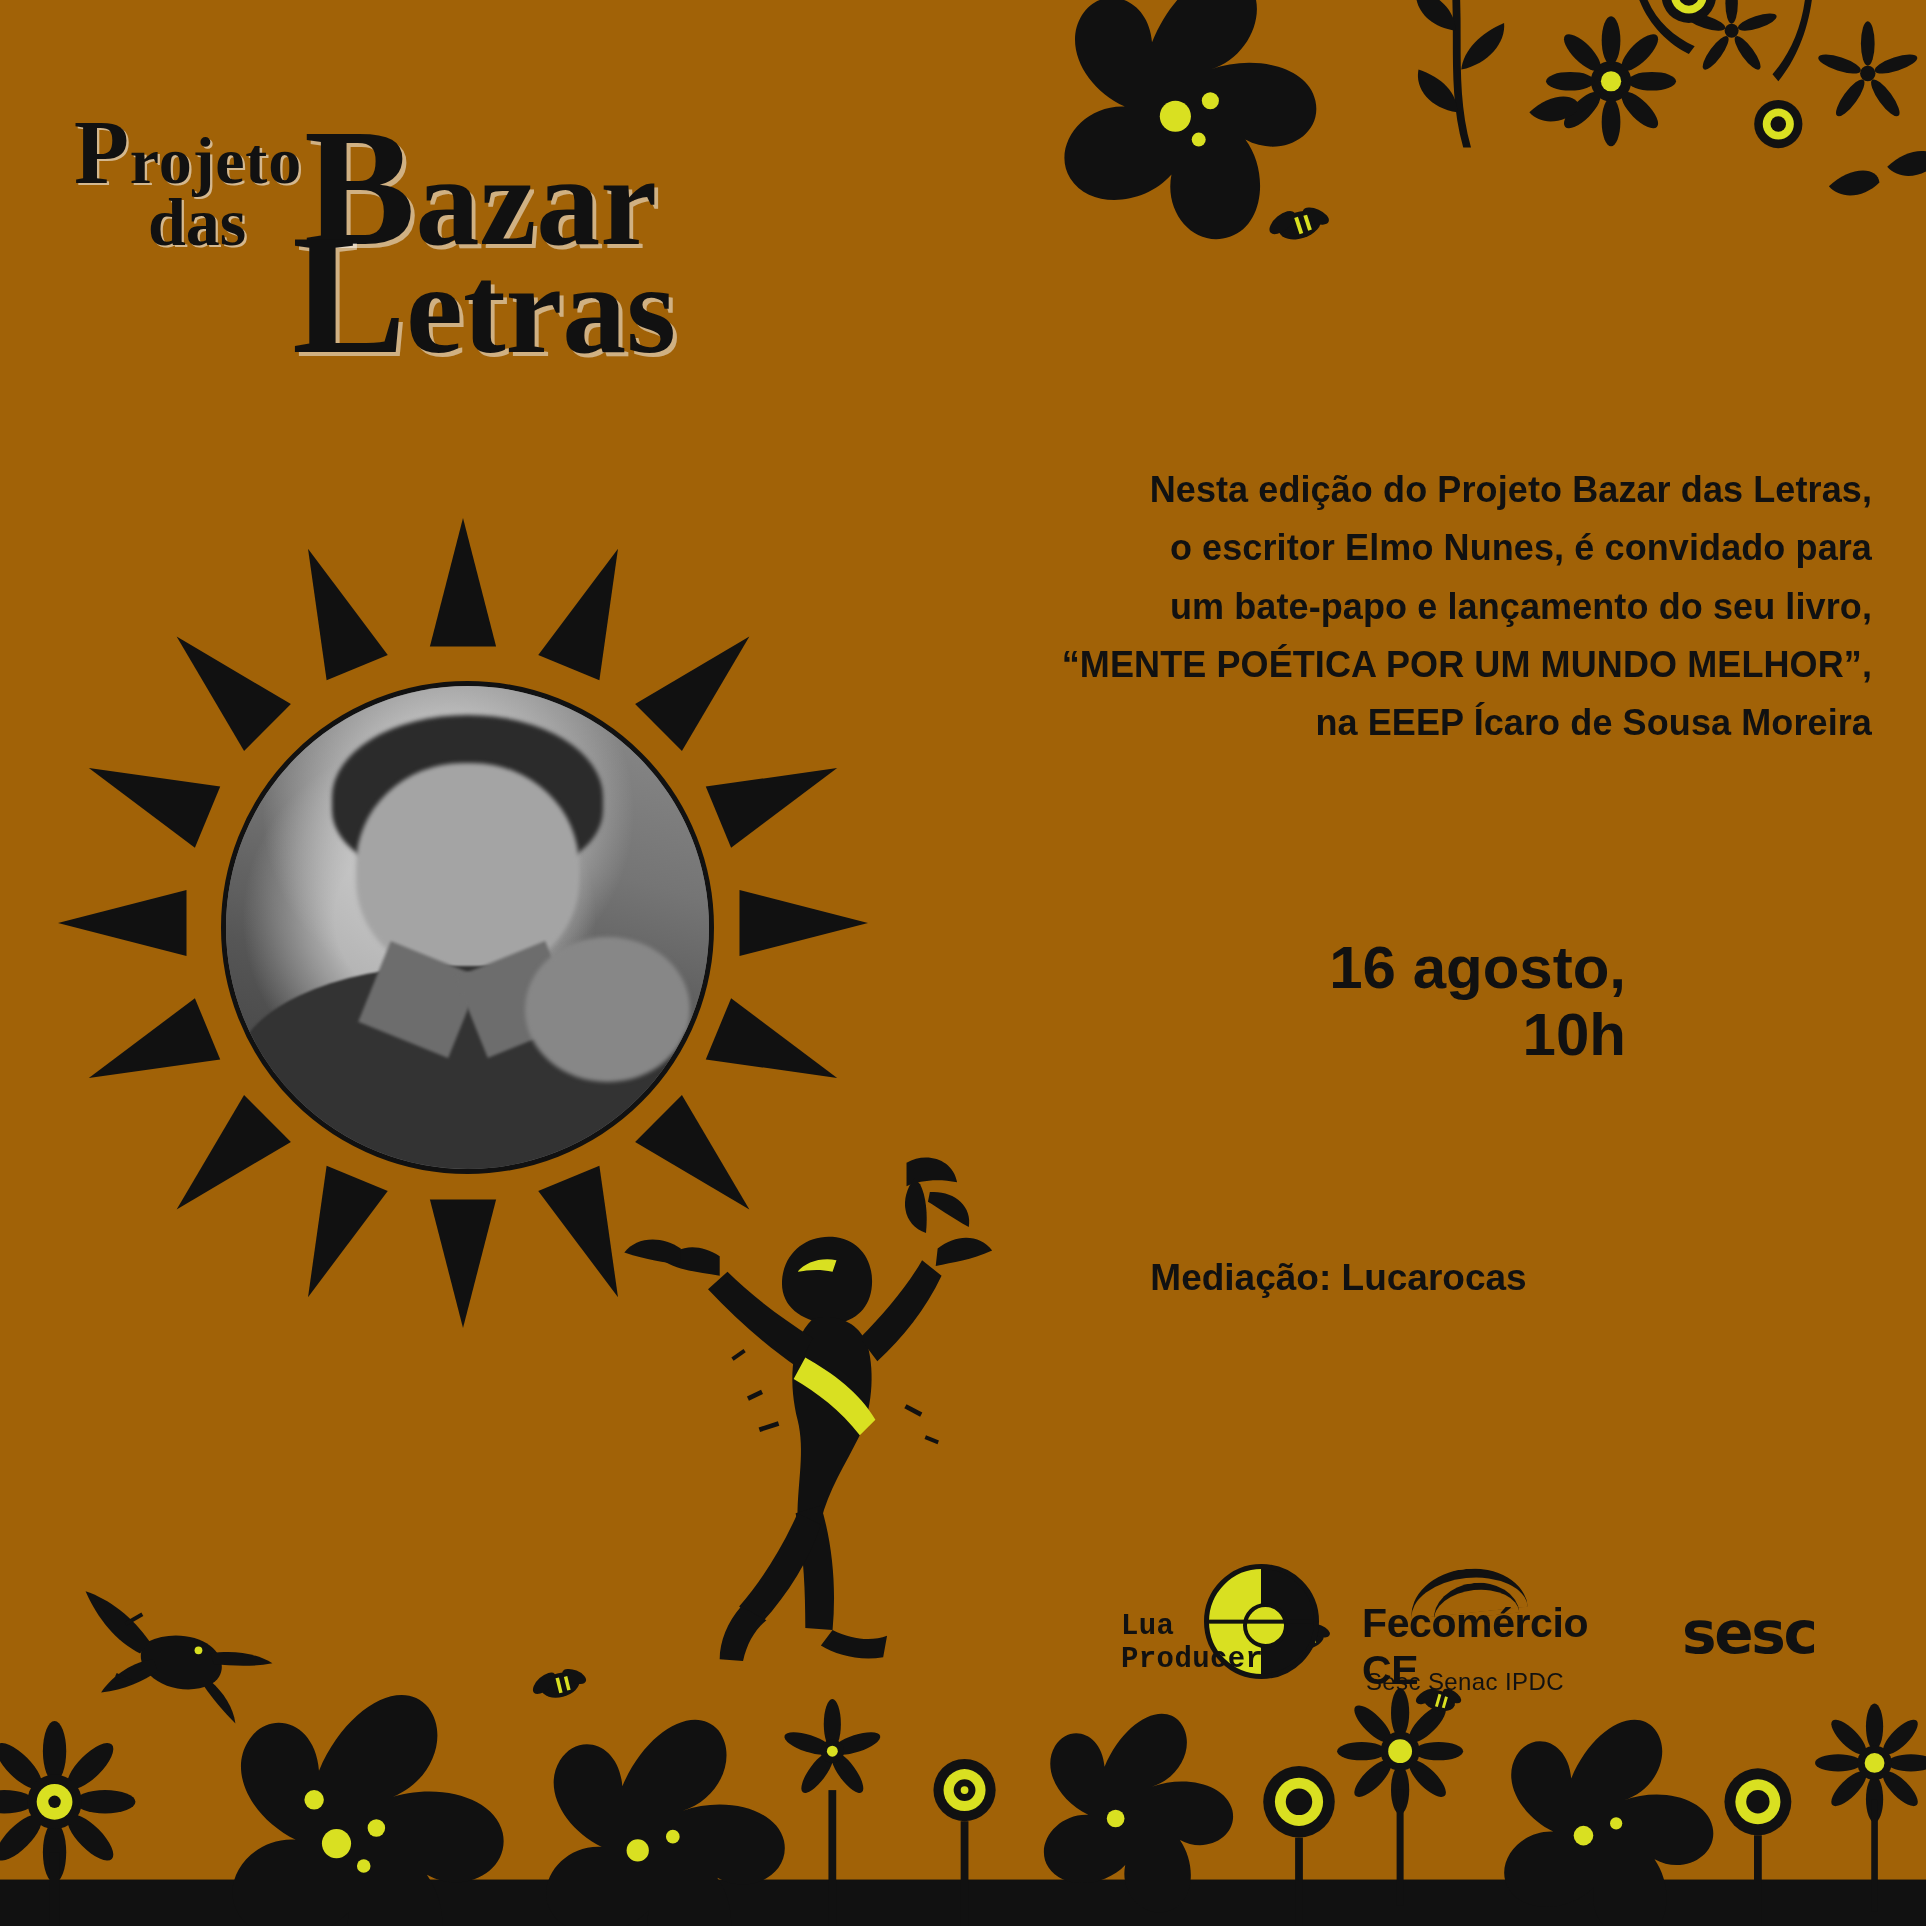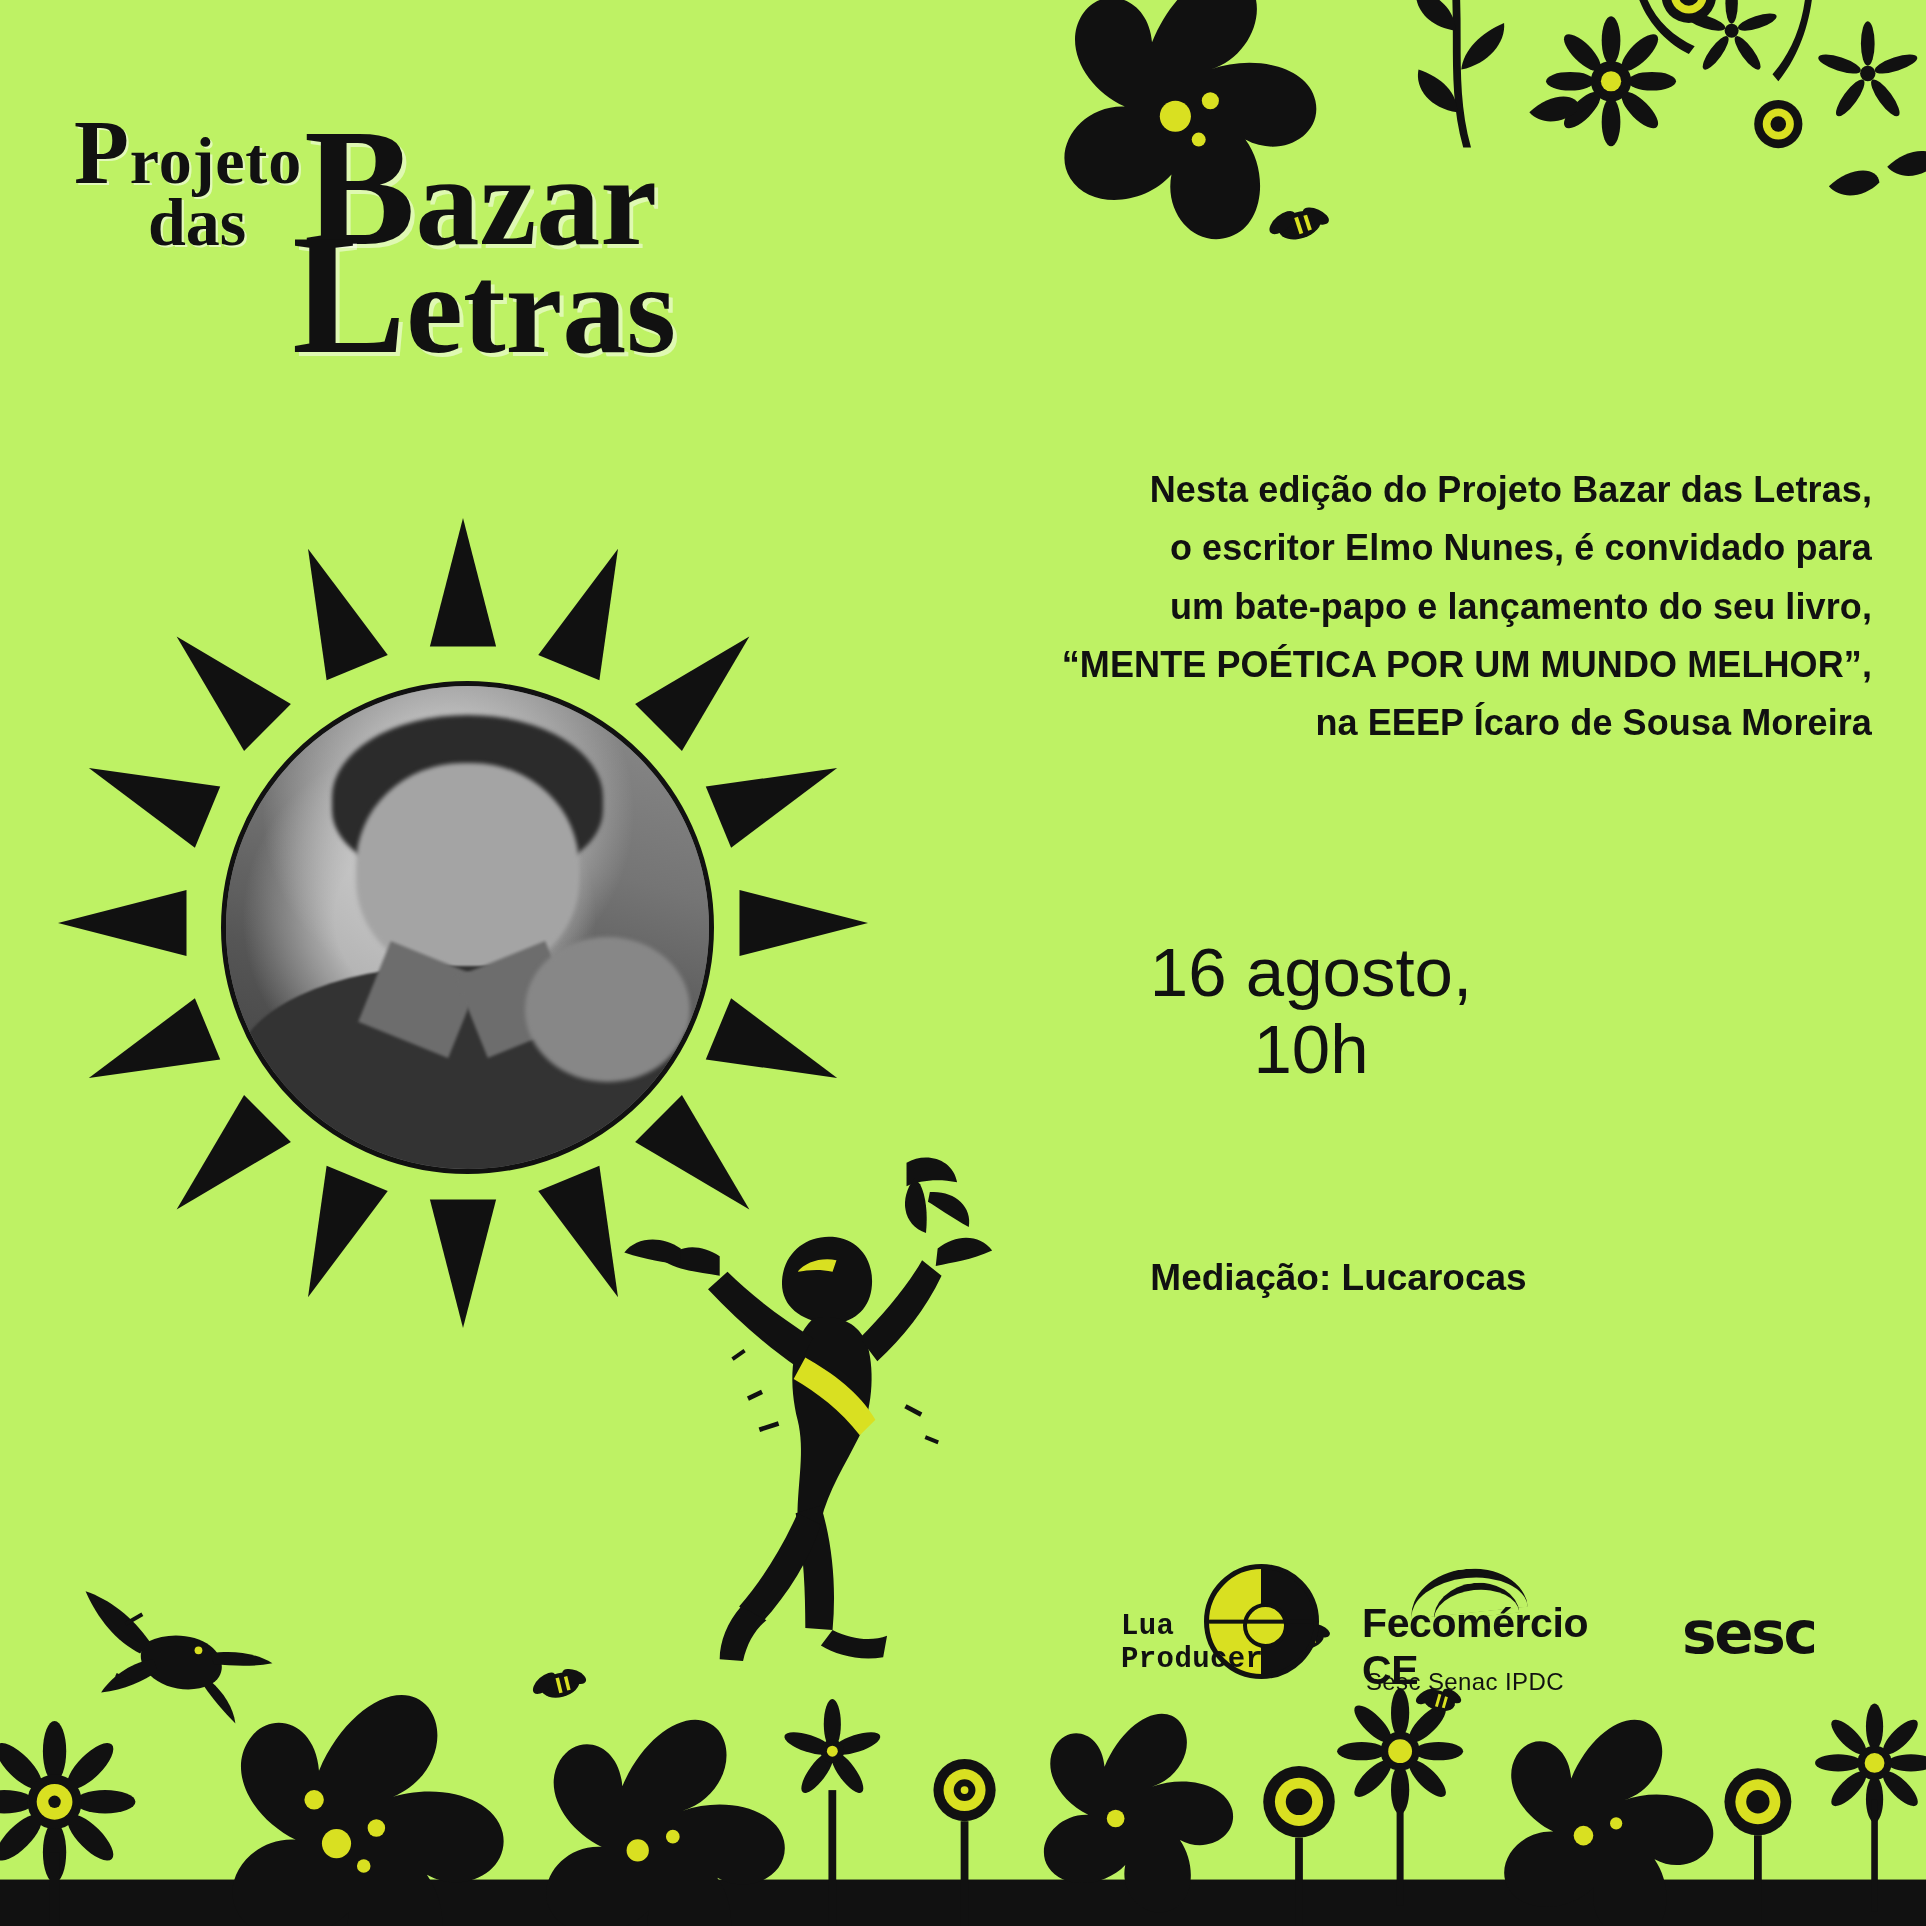--- a/index.html
+++ b/index.html
@@ -5,21 +5,21 @@
   html,body{margin:0;padding:0;}
   body{
     width:1926px;height:1926px;
     background:#d9e021;
     font-family:"Liberation Sans", sans-serif;
     overflow:hidden;
     position:relative;
   }
   .poster{
     position:absolute;inset:0;
-    background:#bef264;
+    background:#a16207;
     overflow:hidden;
   }
 
   
   .deco{position:absolute;pointer-events:none;}
   .deco-top-right{top:-15.6px;right:-11.7px;width:934px;height:389px;}
   .deco-bottom{bottom:-7.8px;left:-15.6px;width:1965px;height:350px;}
   .deco-bird{bottom:183px;left:70px;width:218px;height:218px;}
   .deco-dancer{bottom:187px;left:564px;width:506px;height:584px;}
 
@@ -113,22 +113,22 @@
     text-align:right;color:#111;
     font-weight:700;
     font-size:36px;
     line-height:1.62;
     letter-spacing:0.1px;
   }
   .copy p{margin:0;}
 
   .date{
     position:absolute;left:996px;top:934px;width:630px;
-    text-align:center;color:#111;
-    font-weight:400;font-size:69px;line-height:1.12;
+    text-align:right;color:#111;
+    font-weight:700;font-size:60px;line-height:1.12;
   }
   .mediation{
     position:absolute;left:996px;top:1257px;width:685px;
     text-align:center;color:#111;
     font-weight:700;font-size:37px;
   }
 
   
   .logos{
     position:absolute;left:1121px;top:1541px;width:739px;height:156px;

